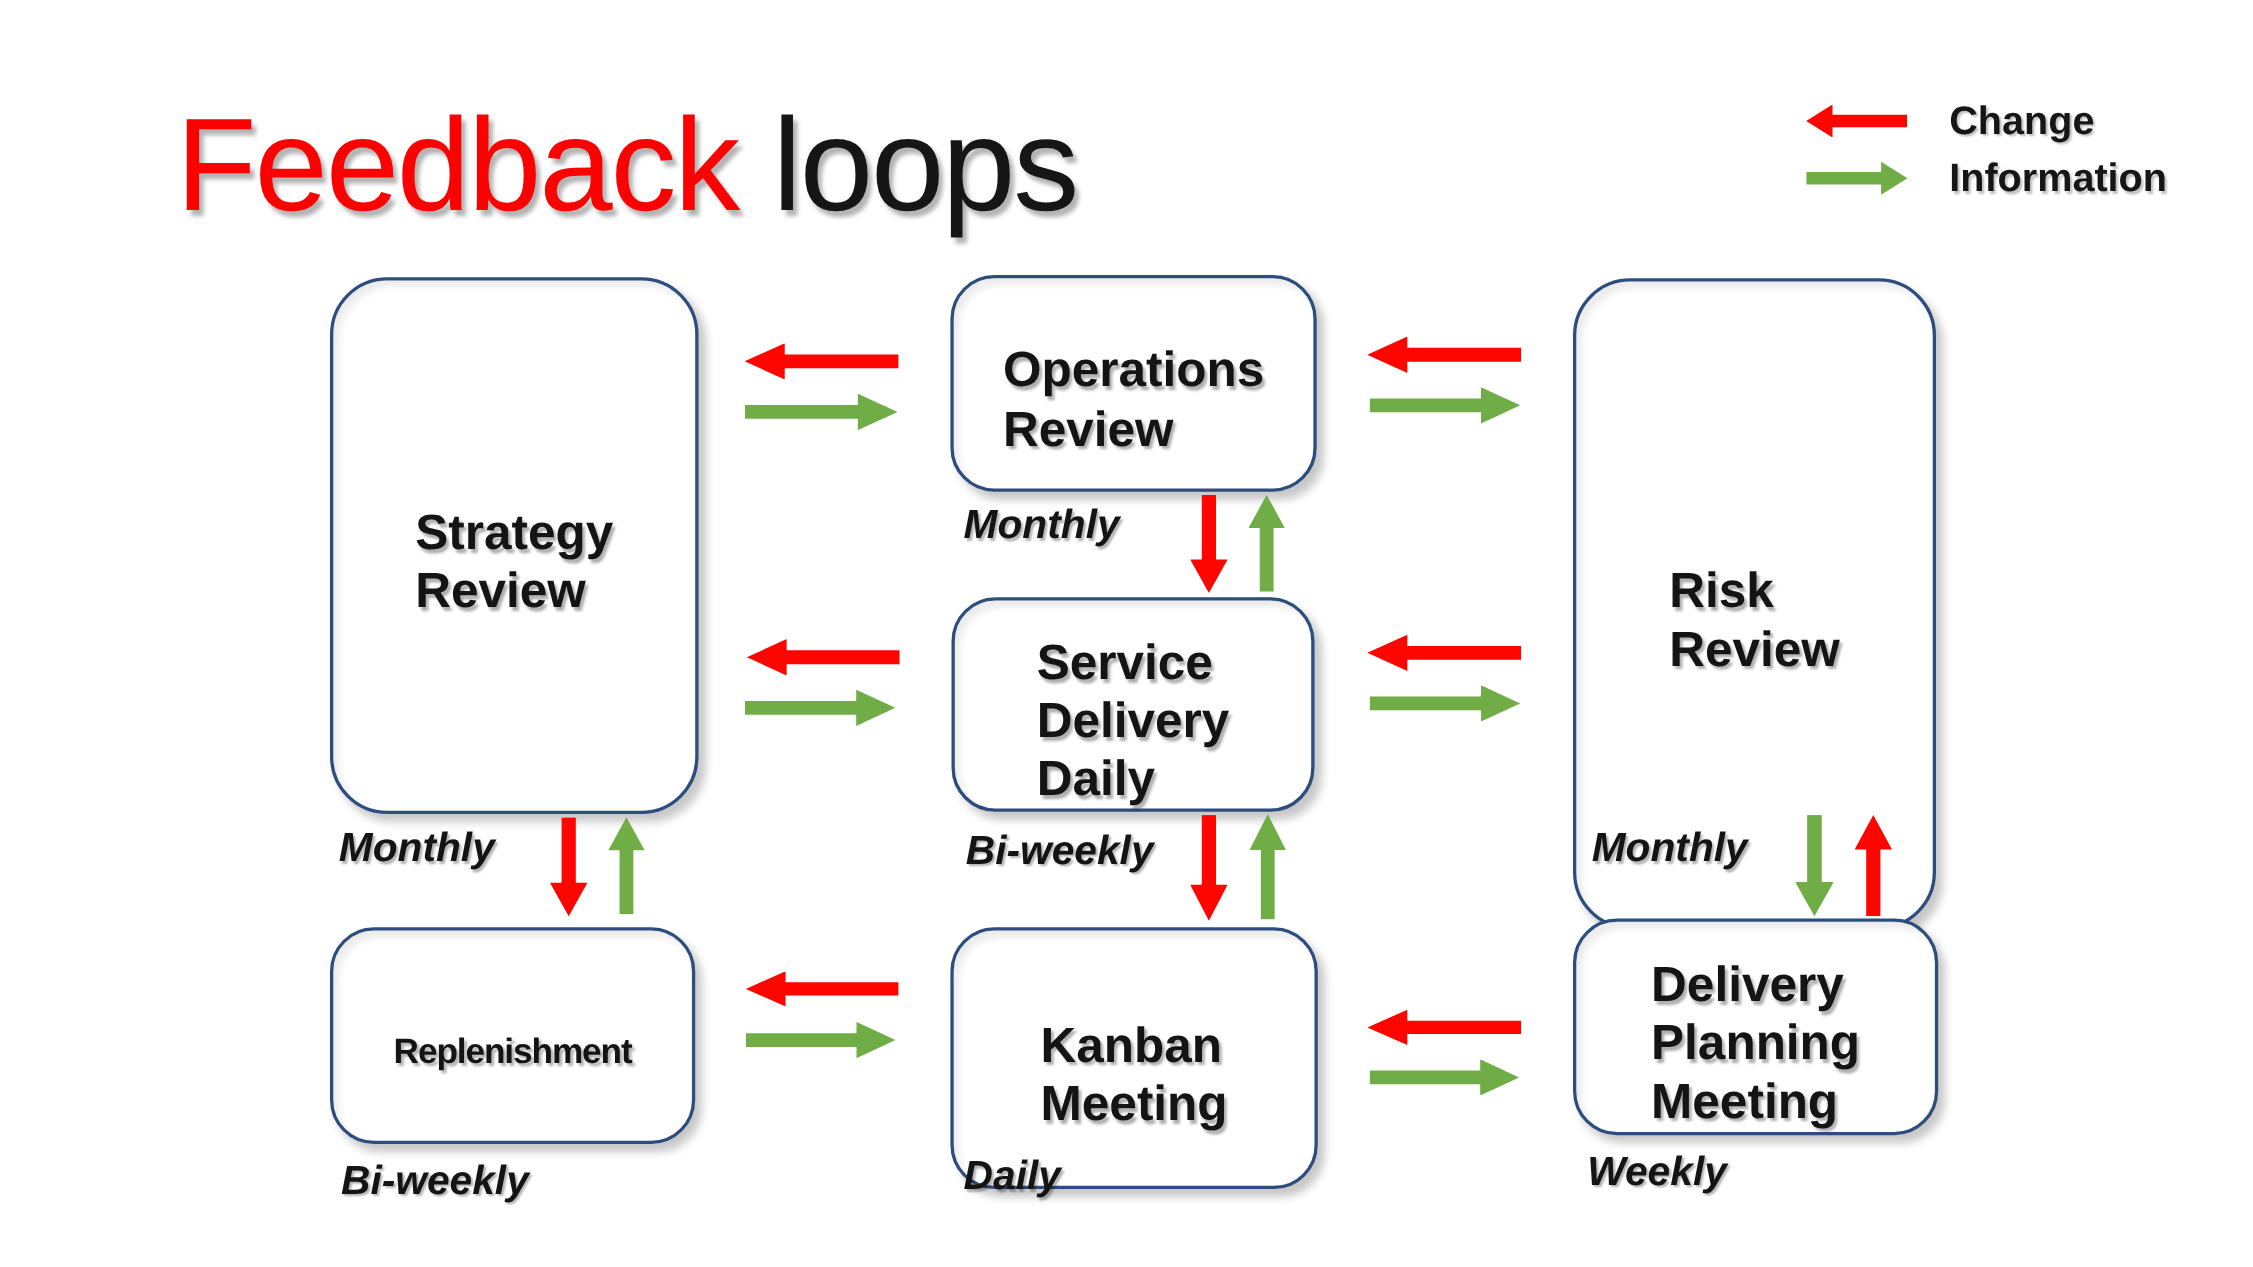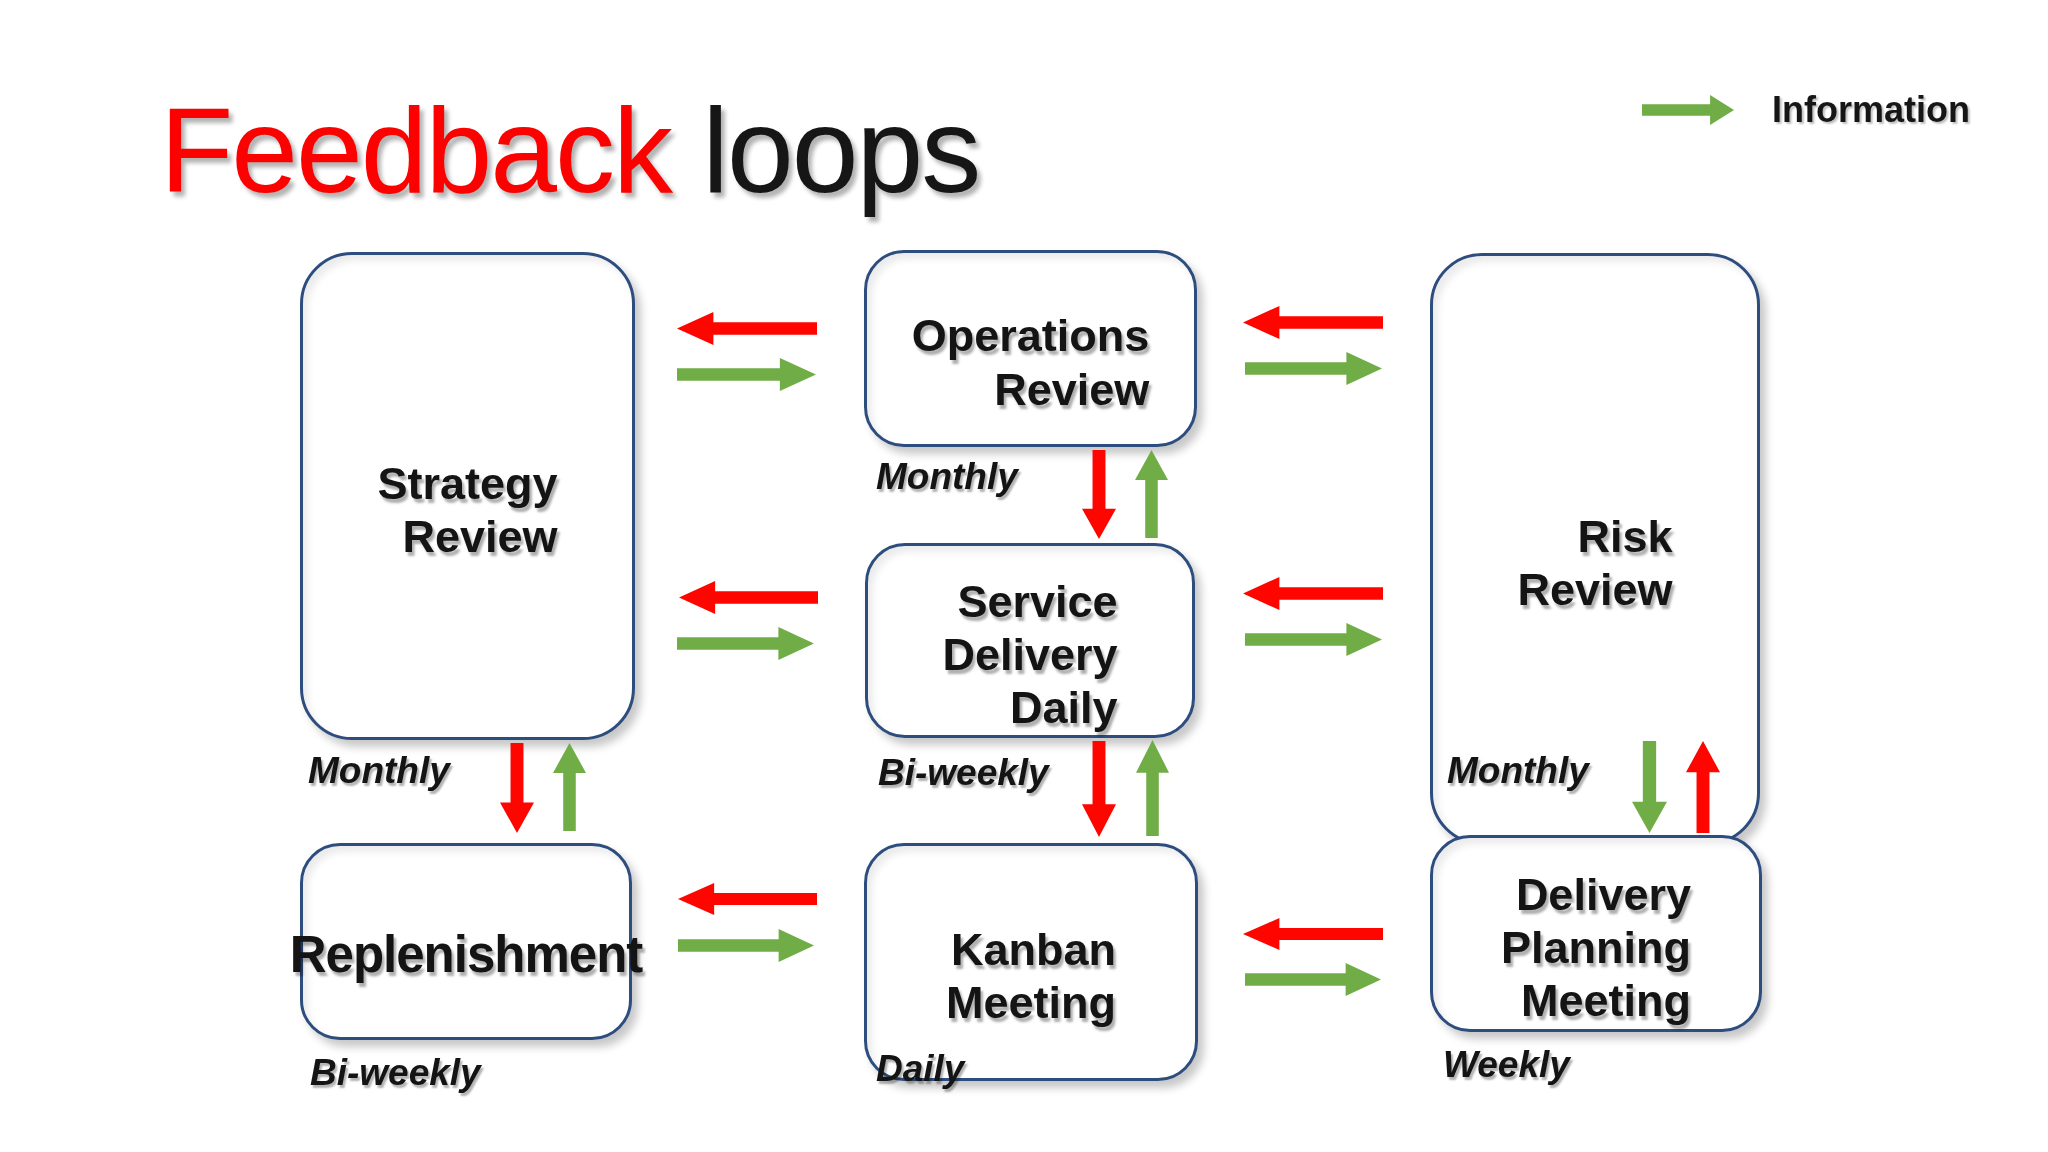--- a/index.html
+++ b/index.html
@@ -48,27 +48,27 @@
     align-items: center;
     justify-content: center;
     box-sizing: border-box;
   }
   .box.round-lg { border-radius: 52px; }
   .box.round-md { border-radius: 40px; }
   .box-label {
     font-size: 45px;
     font-weight: 700;
     line-height: 1.18;
-    text-align: right;
+    text-align: left;
     white-space: pre-line;
     color: #141414;
     text-shadow: 2.5px 3.5px 2.5px rgba(0,0,0,0.32);
     margin-top: 28px;
   }
-  .box-label.fit { font-size: 51px; letter-spacing: -1px; }
+  .box-label.fit { font-size: 32px; letter-spacing: -1px; }
 
   
   .freq {
     position: absolute;
     font-size: 37px;
     font-weight: 700;
     font-style: italic;
     color: #141414;
     text-shadow: 2px 2.5px 2px rgba(0,0,0,0.30);
     white-space: nowrap;
@@ -88,20 +88,24 @@
   .v-up    { clip-path: polygon(50% 0, 100% 34%, 69% 34%, 69% 100%, 31% 100%, 31% 34%, 0 34%); }
 </style>
 </head>
 <body>
 
 <div class="stage">
 
   <div class="title"><span class="t-accent">Feedback</span><span class="t-rest"> loops</span></div>
 
   <div class="legend">
+    <div class="legend-row">
+      <div class="arrow h-left red"></div>
+      <div class="legend-label">Change</div>
+    </div>
     <div class="legend-row">
       <div class="arrow h-right green"></div>
       <div class="legend-label">Information</div>
     </div>
   </div>
 
   <div class="box round-lg" style="left:300px; top:252px; width:335px; height:488px;">
     <div class="box-label">Strategy
 Review</div>
   </div>

